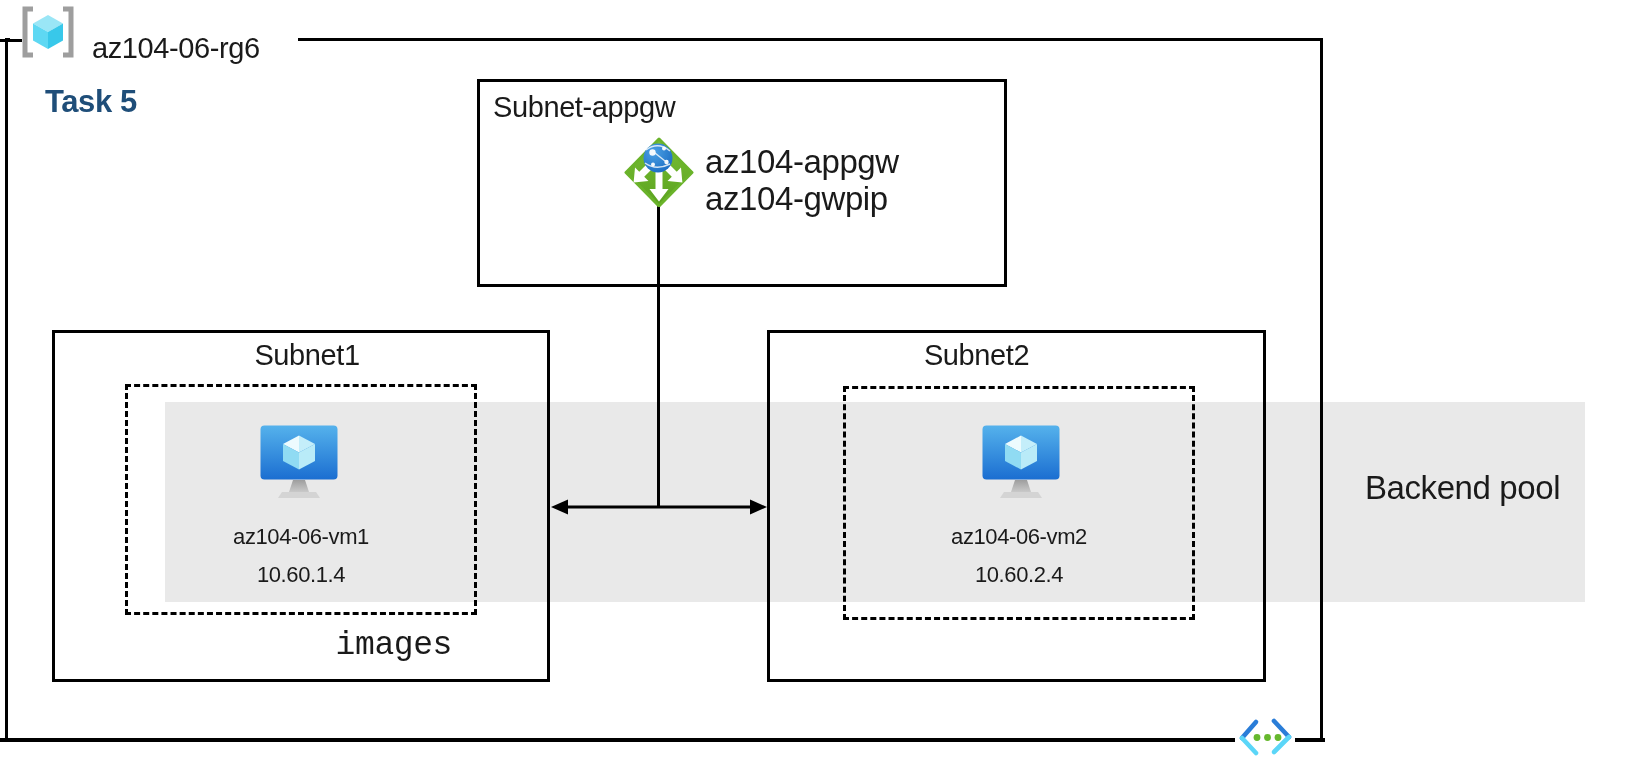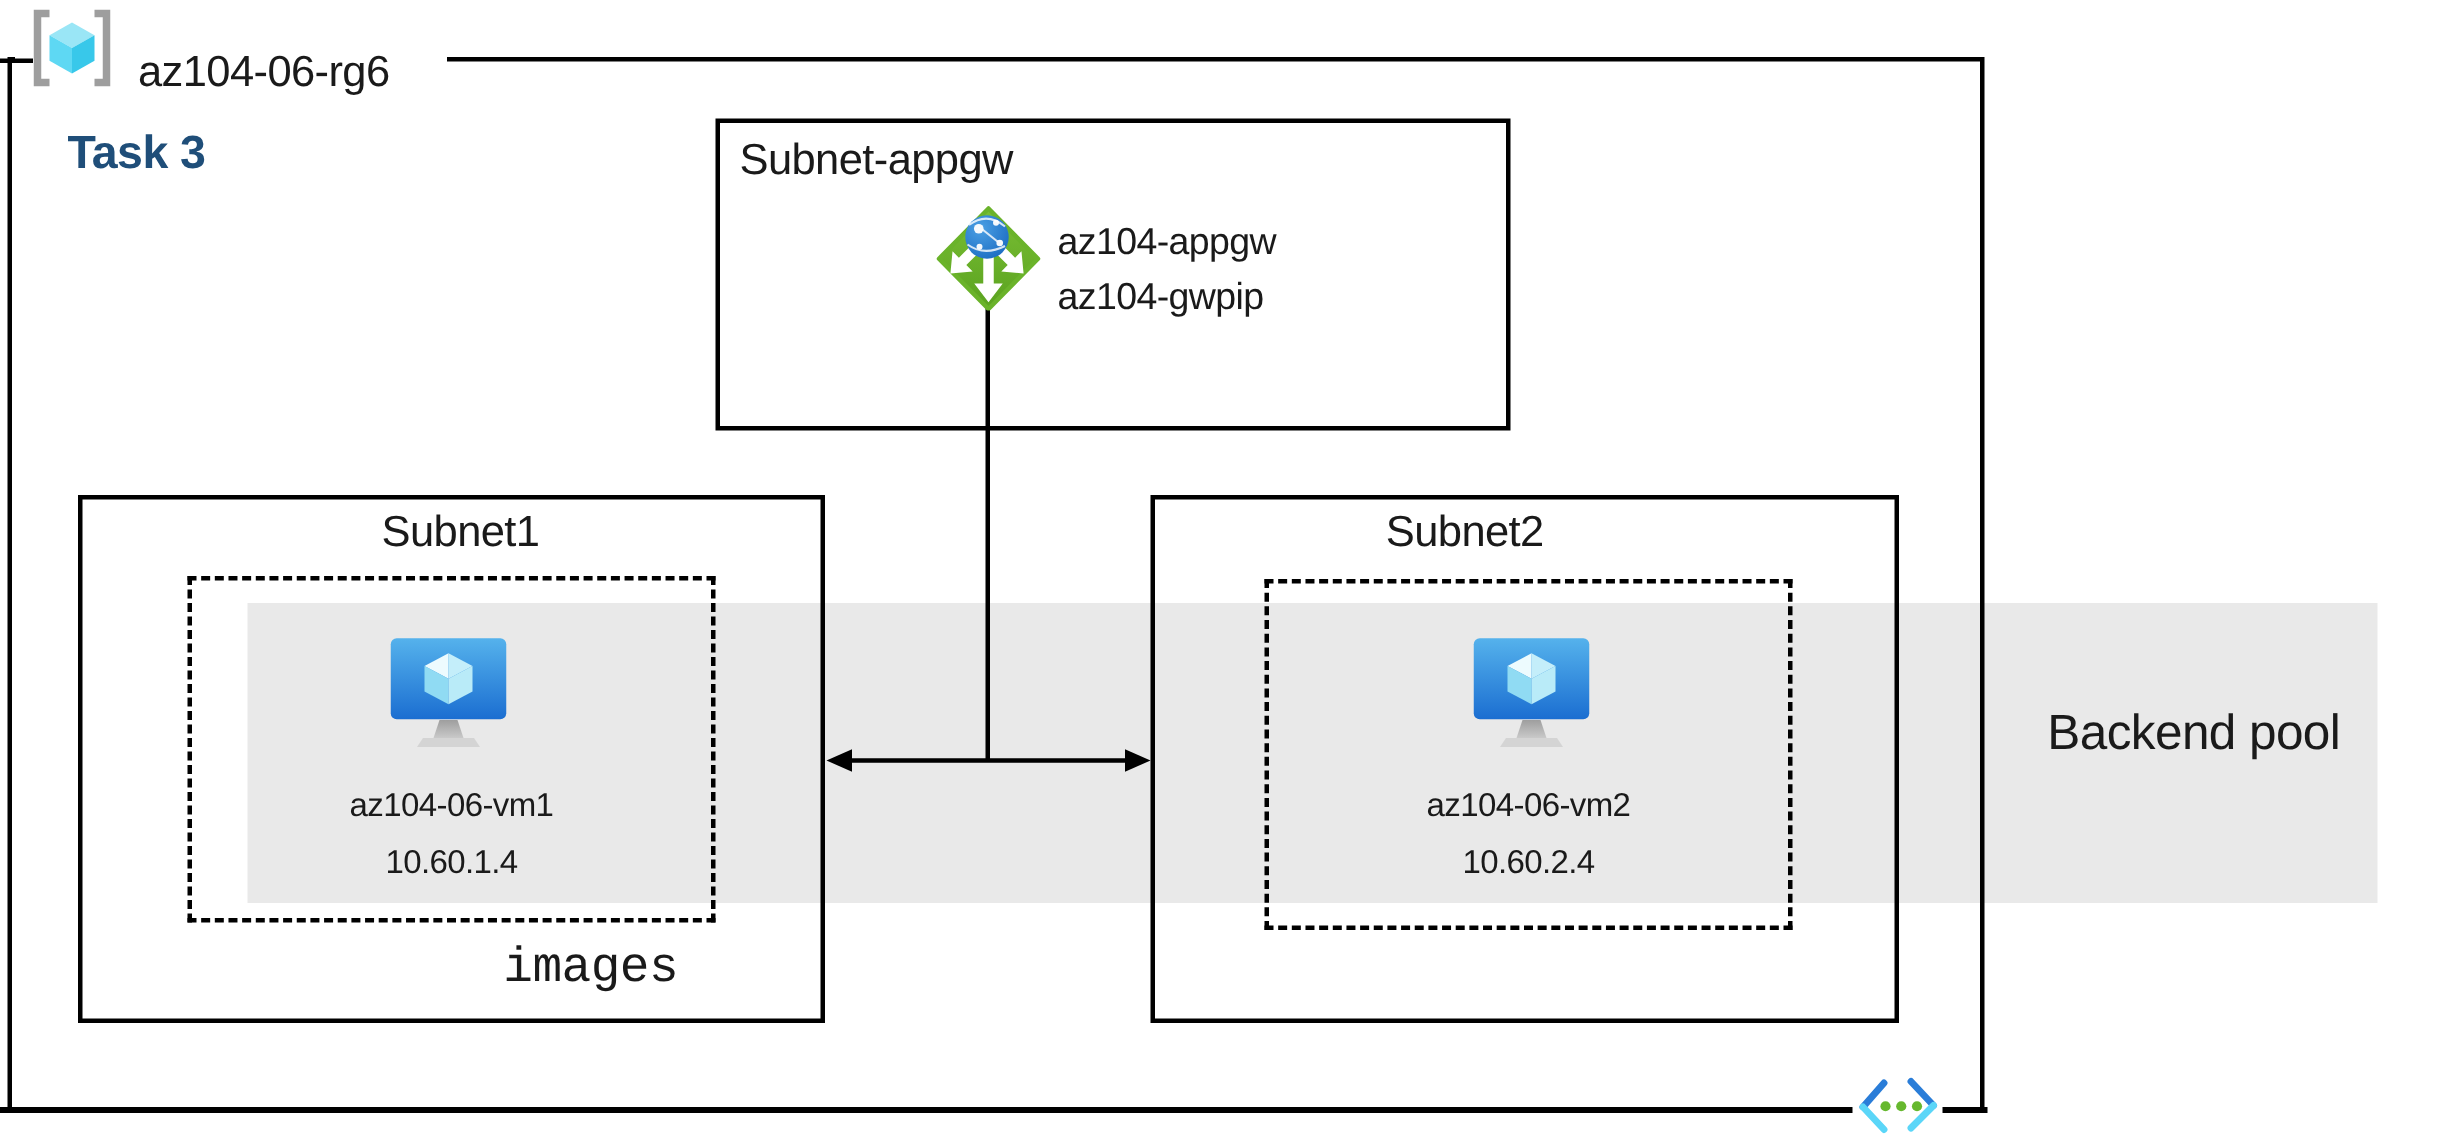--- a/index.html
+++ b/index.html
@@ -40,21 +40,21 @@
 
   .task-label {
     left: 45px; top: 84px; font-size: 31px; font-weight: bold;
     color: var(--color-task-label, #1F4E79); z-index: 3;
   }
 
   
   .appgw-box { left: 477px; top: 79px; width: 530px; height: 208px; border: 3px solid var(--color-border,#000); background: #fff; z-index: 1; }
   .appgw-label { left: 493px; top: 91px; font-size: 29px; z-index: 3; }
   .appgw-icon { left: 624px; top: 137px; z-index: 4; }
-  .appgw-names { left: 705px; top: 143px; font-size: 25px; line-height: 37px; z-index: 3; }
+  .appgw-names { left: 705px; top: 143px; font-size: 33px; line-height: 37px; z-index: 3; }
 
   
   .vline { left: 657px; top: 204px; width: 3px; height: 303px; background: var(--color-border,#000); z-index: 3; }
   .harrow { left: 548px; top: 498px; z-index: 3; }
 
   
   .subnet-box { border: 3px solid var(--color-border,#000); z-index: 1; background: transparent; }
   .subnet1-box { left: 52px; top: 330px; width: 498px; height: 352px; }
   .subnet2-box { left: 767px; top: 330px; width: 499px; height: 352px; }
   .subnet-label { top: 339px; font-size: 29px; text-align: center; z-index: 3; }
@@ -92,21 +92,21 @@
 
   <svg class="abs rg-icon" width="56" height="52" viewBox="0 0 56 52">
     <path d="M13 3 H5 V49 H13" fill="none" stroke="#9E9E9E" stroke-width="5"></path>
     <path d="M43 3 H51 V49 H43" fill="none" stroke="#9E9E9E" stroke-width="5"></path>
     <polygon points="28,9 43,17.5 28,26 13,17.5" fill="#9AE6F6"></polygon>
     <polygon points="13,17.5 28,26 28,43 13,34.5" fill="#5ED8F3"></polygon>
     <polygon points="43,17.5 28,26 28,43 43,34.5" fill="#38C8EA"></polygon>
   </svg>
   <div class="abs rg-title">az104-06-rg6</div>
 
-  <div class="abs task-label">Task 3</div>
+  <div class="abs task-label">Task 5</div>
 
   <div class="abs appgw-box"></div>
   <div class="abs appgw-label">Subnet-appgw</div>
 
   <svg class="abs appgw-icon" width="70" height="70" viewBox="0 0 70 70">
     <defs>
       <linearGradient id="gwg" x1="0" y1="0" x2="0" y2="1">
         <stop offset="0" stop-color="#7ABF35"></stop>
         <stop offset="1" stop-color="#5AA21F"></stop>
       </linearGradient>

